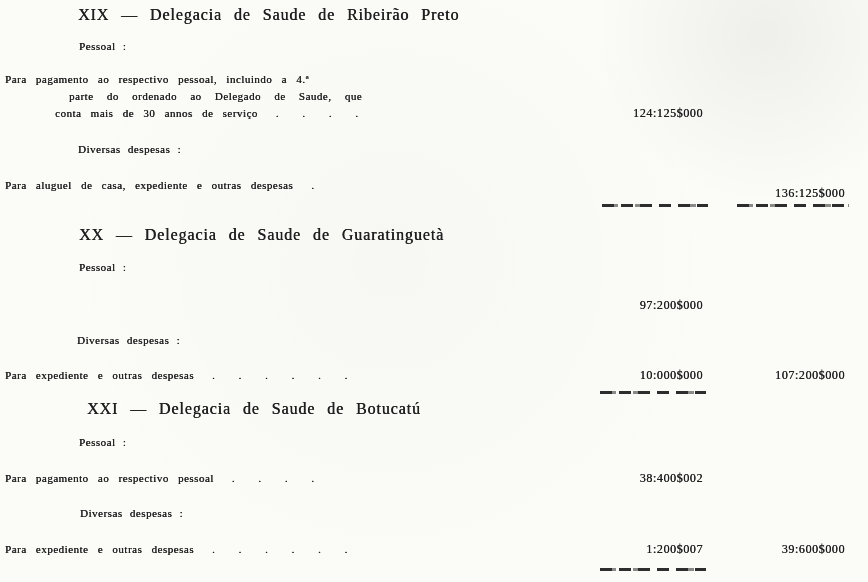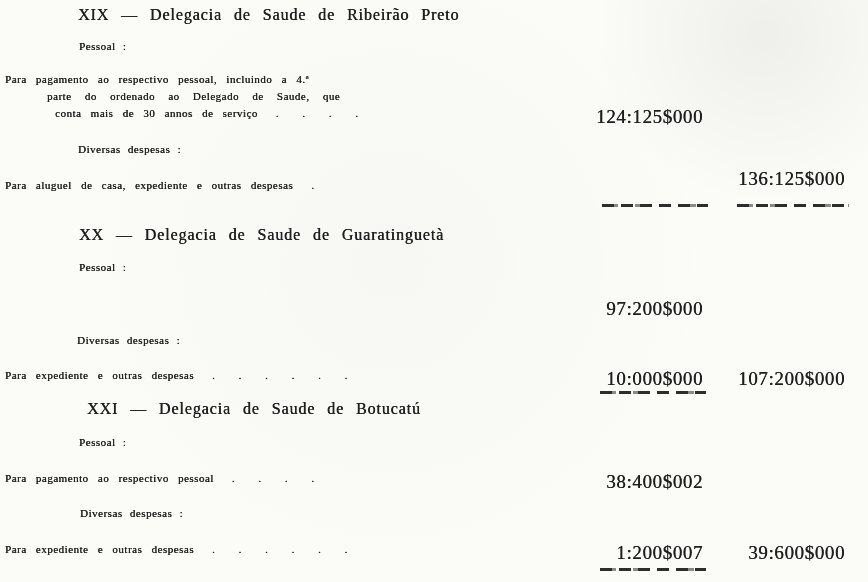--- a/index.html
+++ b/index.html
@@ -40,21 +40,21 @@
   .wide { word-spacing: 10px; }
   .dots {
     display: inline-block;
     padding-left: 18px;
     word-spacing: 19px;
     letter-spacing: 1px;
   }
   .amount {
     position: absolute;
     text-align: right;
-    font-size: 19px;
+    font-size: 12px;
     letter-spacing: 0.6px;
     text-shadow: 0.3px 0 0 currentColor;
     white-space: nowrap;
   }
   .col1 { left: 543px; width: 160px; }
   .col2 { left: 690px; width: 155px; }
   .rule {
     position: absolute;
     height: 2.6px;
     background:
@@ -65,32 +65,32 @@
 </head>
 <body>
 
 <main class="page">
 
   <div class="line heading" style="left:78px; top:6px">XIX — Delegacia de Saude de Ribeirão Preto</div>
 
   <div class="line sub" style="left:79px; top:38px">Pessoal :</div>
 
   <div class="line desc" style="left:5px; top:71px">Para pagamento ao respectivo pessoal, incluindo a 4.ª</div>
-  <div class="line desc wide" style="left:47px; top:88px">parte do ordenado ao Delegado de Saude, que</div>
+  <div class="line desc wide" style="left:69px; top:88px">parte do ordenado ao Delegado de Saude, que</div>
   <div class="line desc" style="left:55px; top:105px">
     <span>conta mais de 30 annos de serviço</span><span class="dots">. . . .</span>
   </div>
   <div class="amount col1" style="top:106px">124:125$000</div>
 
   <div class="line sub" style="left:78px; top:141px">Diversas despesas :</div>
 
   <div class="line desc" style="left:5px; top:177px">
     <span>Para aluguel de casa, expediente e outras despesas</span><span class="dots">.</span>
   </div>
-  <div class="amount col2" style="top:168px">136:125$000</div>
+  <div class="amount col2" style="top:186px">136:125$000</div>
 
   <div class="rule" style="left:602px; top:204px; width:106px"></div>
   <div class="rule" style="left:737px; top:204px; width:112px"></div>
 
   <div class="line heading" style="left:79px; top:226px">XX — Delegacia de Saude de Guaratinguetà</div>
 
   <div class="line sub" style="left:79px; top:259px">Pessoal :</div>
 
   <div class="amount col1" style="top:298px">97:200$000</div>
 

